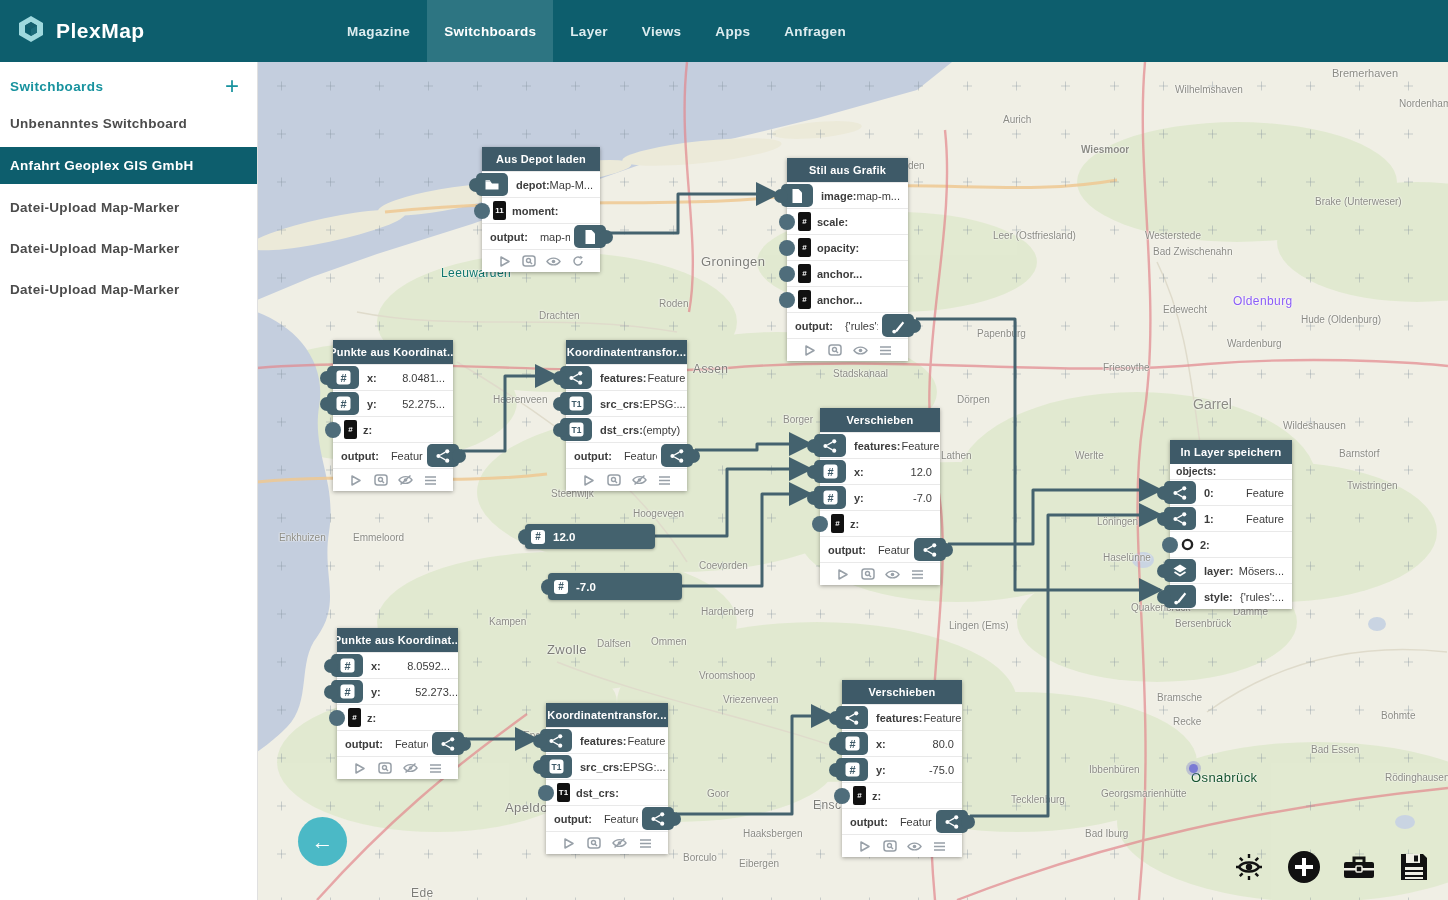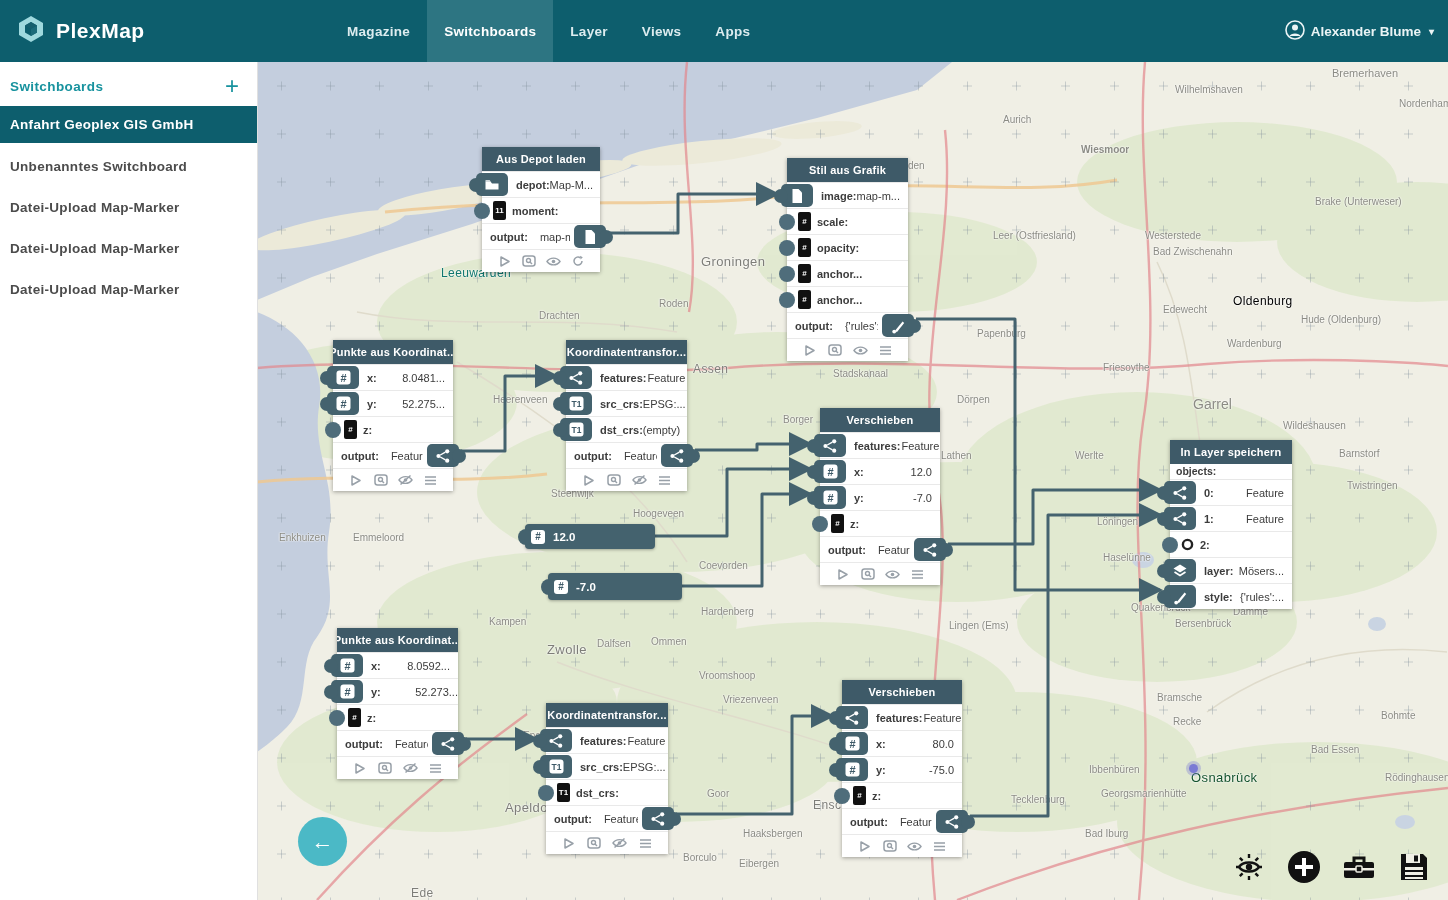--- a/index.html
+++ b/index.html
@@ -78,41 +78,31 @@
           </svg>
       </span>
       <span class="brand-name">PlexMap</span>
     </div>
     <nav class="topnav">
       <a>Magazine</a>
       <a class="active">Switchboards</a>
       <a>Layer</a>
       <a>Views</a>
       <a>Apps</a>
+      <a>Anfragen</a>
     </nav>
-    <div class="usermenu">
-      <span>
-        <svg width="20" height="20" viewBox="0 0 20 20">
-            <circle cx="10" cy="10" r="9" fill="none" stroke="#eaf4f5" stroke-width="1.6"></circle>
-            <circle cx="10" cy="7.5" r="3" fill="#eaf4f5"></circle>
-            <path d="M4.5 16 C5.5 12.5 14.5 12.5 15.5 16" fill="#eaf4f5"></path>
-          </svg>
-      </span>
-      <span>Alexander Blume</span>
-      <span class="caret">▾</span>
-    </div>
   </header>
 
   <aside>
     <div class="sb-head">
       <span class="sb-title">Switchboards</span>
       <span class="sb-add">+</span>
     </div>
+    <div class="sb-item">Unbenanntes Switchboard</div>
     <div class="sb-item active">Anfahrt Geoplex GIS GmbH</div>
-    <div class="sb-item">Unbenanntes Switchboard</div>
     <div class="sb-item">Datei-Upload Map-Marker</div>
     <div class="sb-item">Datei-Upload Map-Marker</div>
     <div class="sb-item">Datei-Upload Map-Marker</div>
   </aside>
 
   <main>
     <svg class="map-bg" width="1191" height="838" viewBox="0 0 1191 838">
       <defs>
         <pattern id="plusgrid" width="49" height="48" patternUnits="userSpaceOnUse">
           <path d="M24.5 19.5 V28.5 M20 24 H29" stroke="#84929c" stroke-width="1" opacity="0.38" fill="none"></path>
@@ -183,21 +173,21 @@
         <div class="mlabel" style="left: 1075px; top: 5px; font-size: 11px;">Bremerhaven</div>
         <div class="mlabel" style="left: 918px; top: 22px; font-size: 10px;">Wilhelmshaven</div>
         <div class="mlabel" style="left: 1142px; top: 36px; font-size: 10px;">Nordenham</div>
         <div class="mlabel" style="left: 746px; top: 52px; font-size: 10px;">Aurich</div>
         <div class="mlabel" style="left: 824px; top: 82px; font-size: 10px; font-weight: bold;">Wiesmoor</div>
         <div class="mlabel" style="left: 636px; top: 98px; font-size: 10px;">Emden</div>
         <div class="mlabel" style="left: 1058px; top: 134px; font-size: 10px;">Brake (Unterweser)</div>
         <div class="mlabel" style="left: 736px; top: 168px; font-size: 10px;">Leer (Ostfriesland)</div>
         <div class="mlabel" style="left: 888px; top: 168px; font-size: 10px;">Westerstede</div>
         <div class="mlabel" style="left: 896px; top: 184px; font-size: 10px;">Bad Zwischenahn</div>
-        <div class="mlabel" style="left: 976px; top: 232px; font-size: 12px; color: #000000; letter-spacing: 0.4px;">Oldenburg</div>
+        <div class="mlabel" style="left: 976px; top: 232px; font-size: 12px; color: #8b5cf6; letter-spacing: 0.4px;">Oldenburg</div>
         <div class="mlabel" style="left: 1044px; top: 252px; font-size: 10px;">Hude (Oldenburg)</div>
         <div class="mlabel" style="left: 970px; top: 276px; font-size: 10px;">Wardenburg</div>
         <div class="mlabel" style="left: 906px; top: 242px; font-size: 10px;">Edewecht</div>
         <div class="mlabel" style="left: 184px; top: 204px; font-size: 12px; color: #0f766e; letter-spacing: 0.4px;">Leeuwarden</div>
         <div class="mlabel" style="left: 444px; top: 192px; font-size: 13px; color: rgb(125, 125, 120); letter-spacing: 0.4px;">Groningen</div>
         <div class="mlabel" style="left: 282px; top: 248px; font-size: 10px;">Drachten</div>
         <div class="mlabel" style="left: 402px; top: 236px; font-size: 10px;">Roden</div>
         <div class="mlabel" style="left: 236px; top: 332px; font-size: 10px;">Heerenveen</div>
         <div class="mlabel" style="left: 436px; top: 300px; font-size: 12px; color: rgb(125, 125, 120); letter-spacing: 0.4px;">Assen</div>
         <div class="mlabel" style="left: 576px; top: 306px; font-size: 10px;">Stadskanaal</div>

